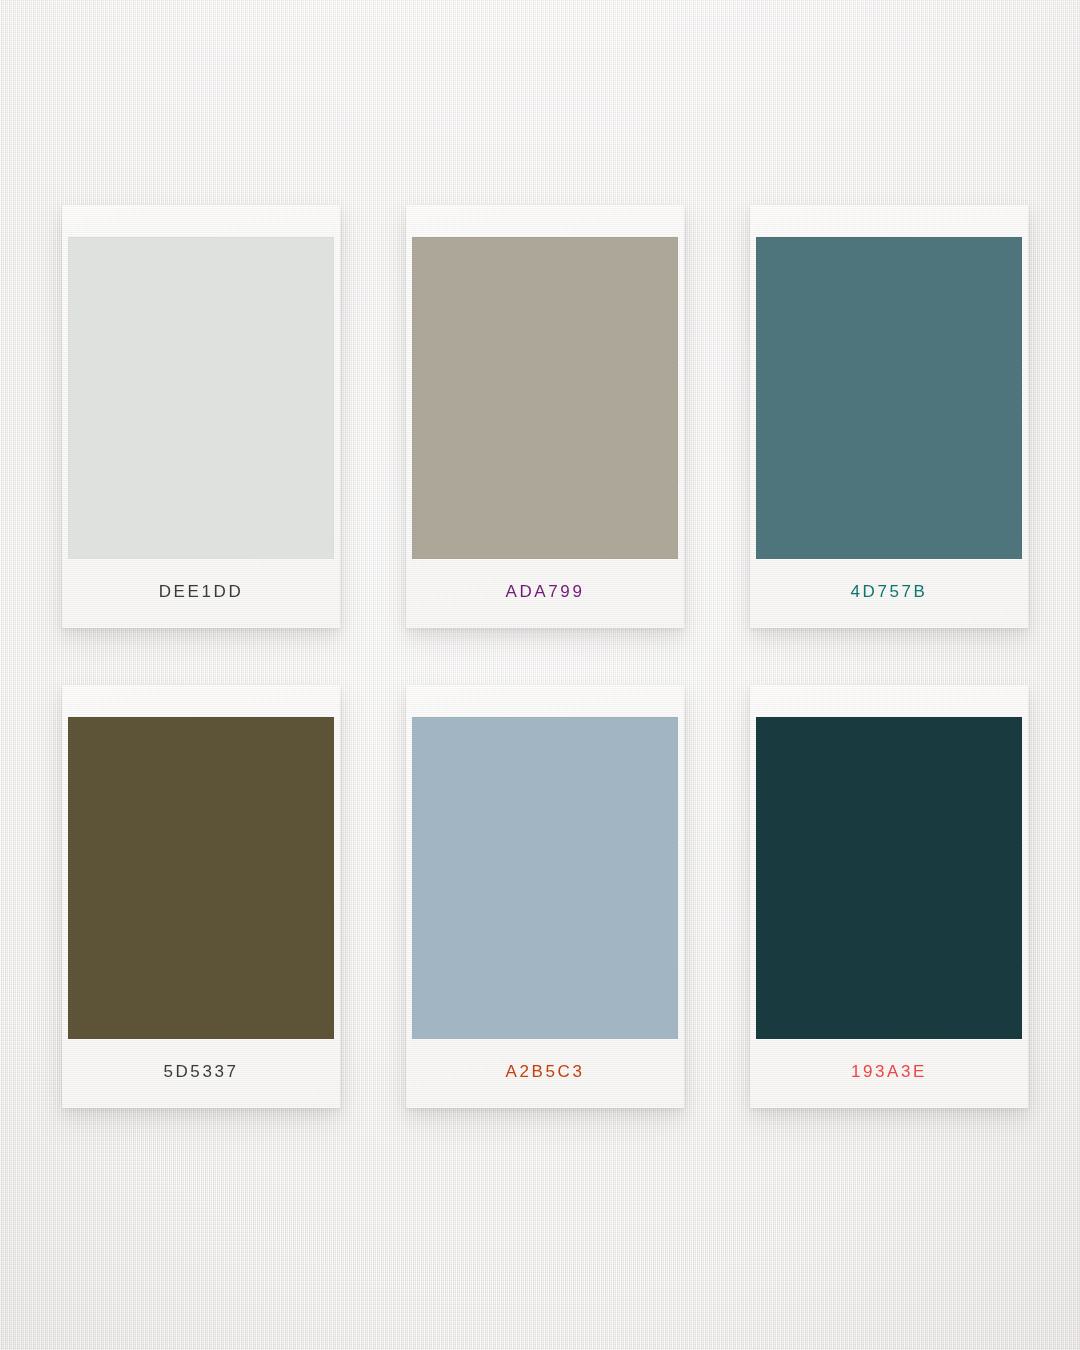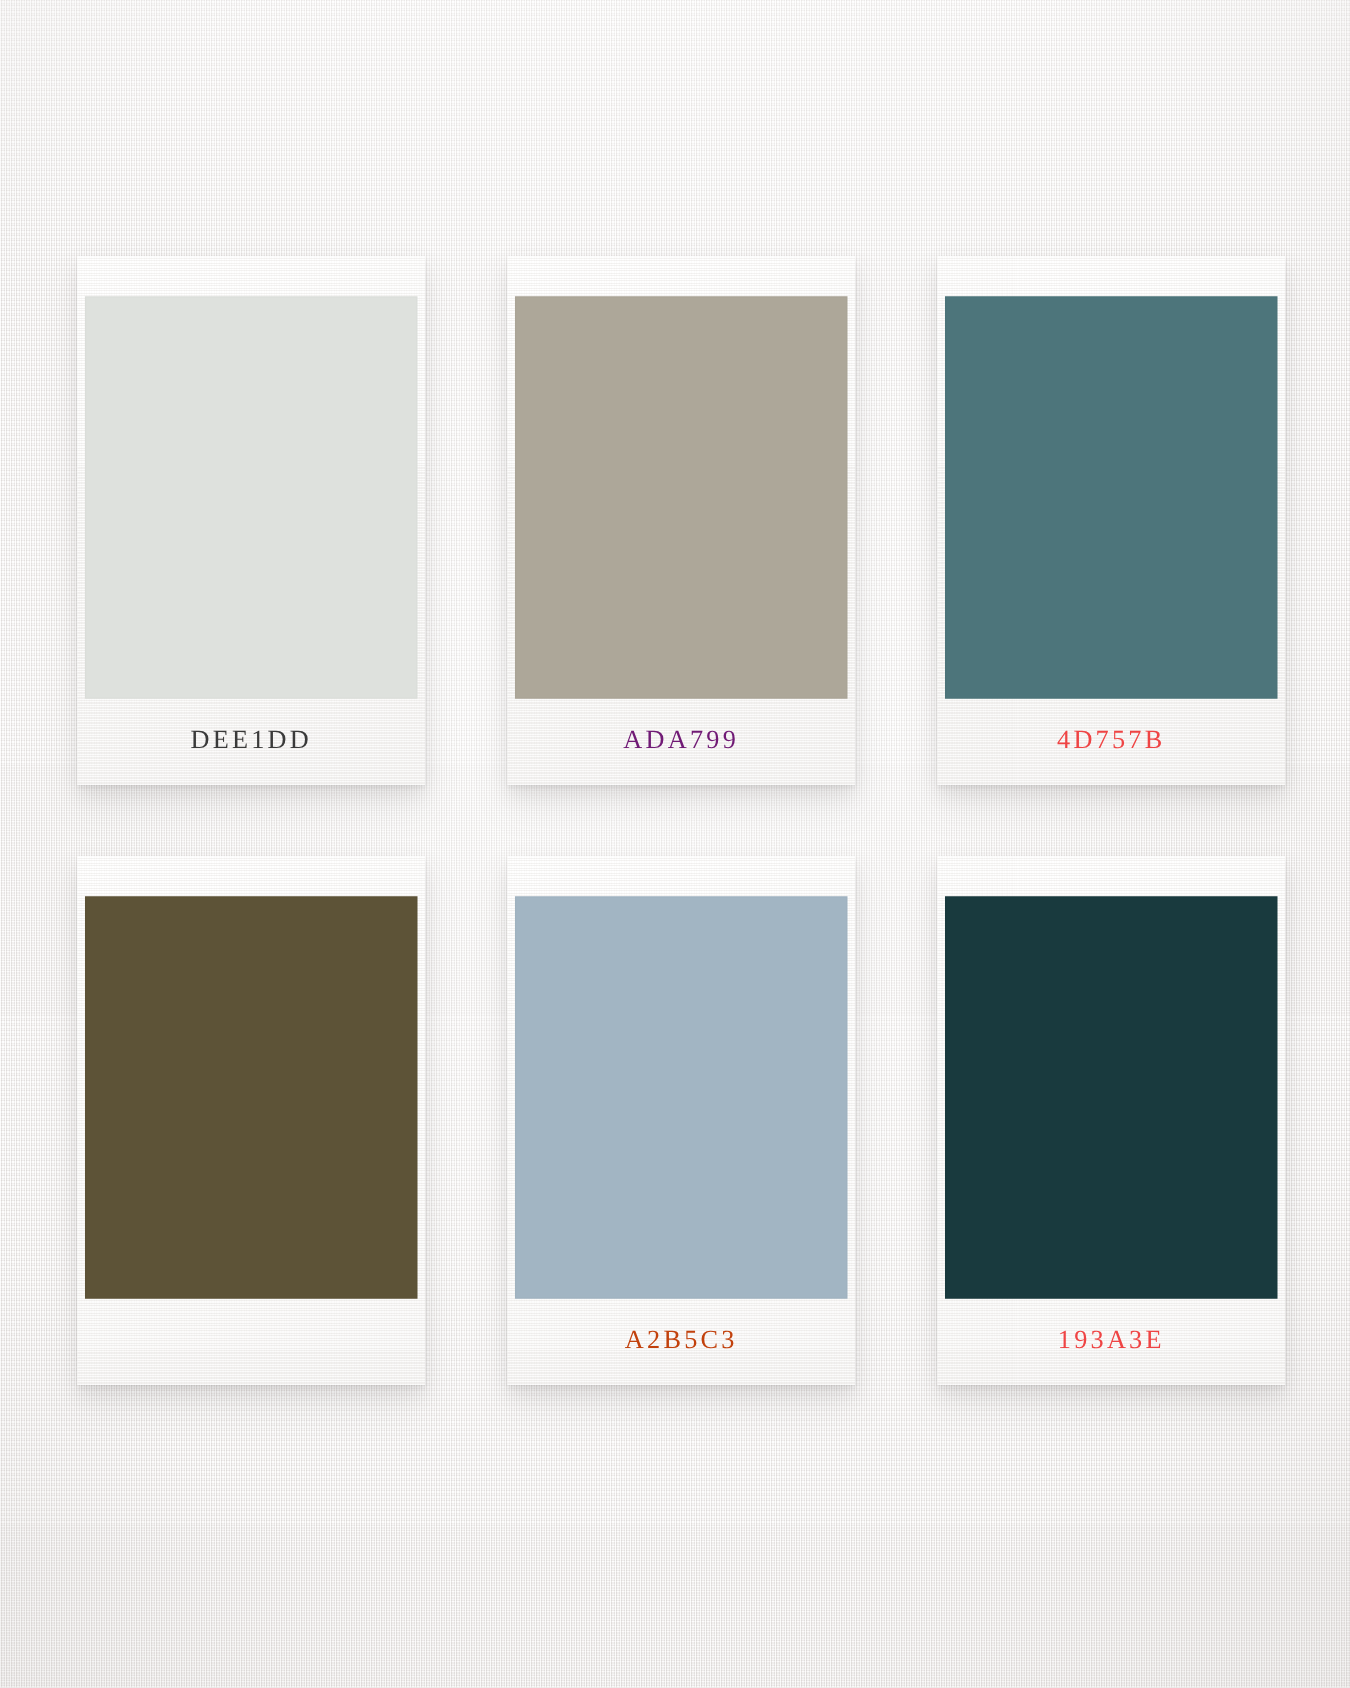--- a/index.html
+++ b/index.html
@@ -121,22 +121,22 @@
     position:relative;
     z-index:1;
     flex:1 1 auto;
     display:flex;
     align-items:center;
     justify-content:center;
     padding-bottom:4px;
   }
 
   .swatch-hex {
-    font-family:Liberation Serif, serif;
-    font-size:21px;
+    font-family:Liberation Sans, sans-serif;
+    font-size:17px;
     font-weight:400;
     letter-spacing:2.6px;
     color:#3A3A3A;
     white-space:nowrap;
   }
 </style>
 </head>
 <body style="background-color: rgb(238, 236, 235);">
 
 <div id="board-background"></div>
@@ -154,26 +154,29 @@
   <div class="swatch-card">
     <div class="swatch-color" style="background-color: rgb(173, 167, 153);"></div>
     <div class="swatch-caption">
       <span class="swatch-hex" style="color: #701a75;">ADA799</span>
     </div>
   </div>
 
   <div class="swatch-card">
     <div class="swatch-color" style="background-color: rgb(77, 117, 123);"></div>
     <div class="swatch-caption">
-      <span class="swatch-hex" style="color: #ef4444; text-align: right;">4D757B</span>
+      <span class="swatch-hex" style="color: #0f766e; text-align: right;">4D757B</span>
     </div>
   </div>
 
   <div class="swatch-card">
     <div class="swatch-color" style="background-color: rgb(93, 83, 55);"></div>
+    <div class="swatch-caption">
+      <span class="swatch-hex" style="color: rgb(58, 58, 58);">5D5337</span>
+    </div>
   </div>
 
   <div class="swatch-card">
     <div class="swatch-color" style="background-color: rgb(162, 181, 195);"></div>
     <div class="swatch-caption">
       <span class="swatch-hex" style="color: #c2410c;">A2B5C3</span>
     </div>
   </div>
 
   <div class="swatch-card">

